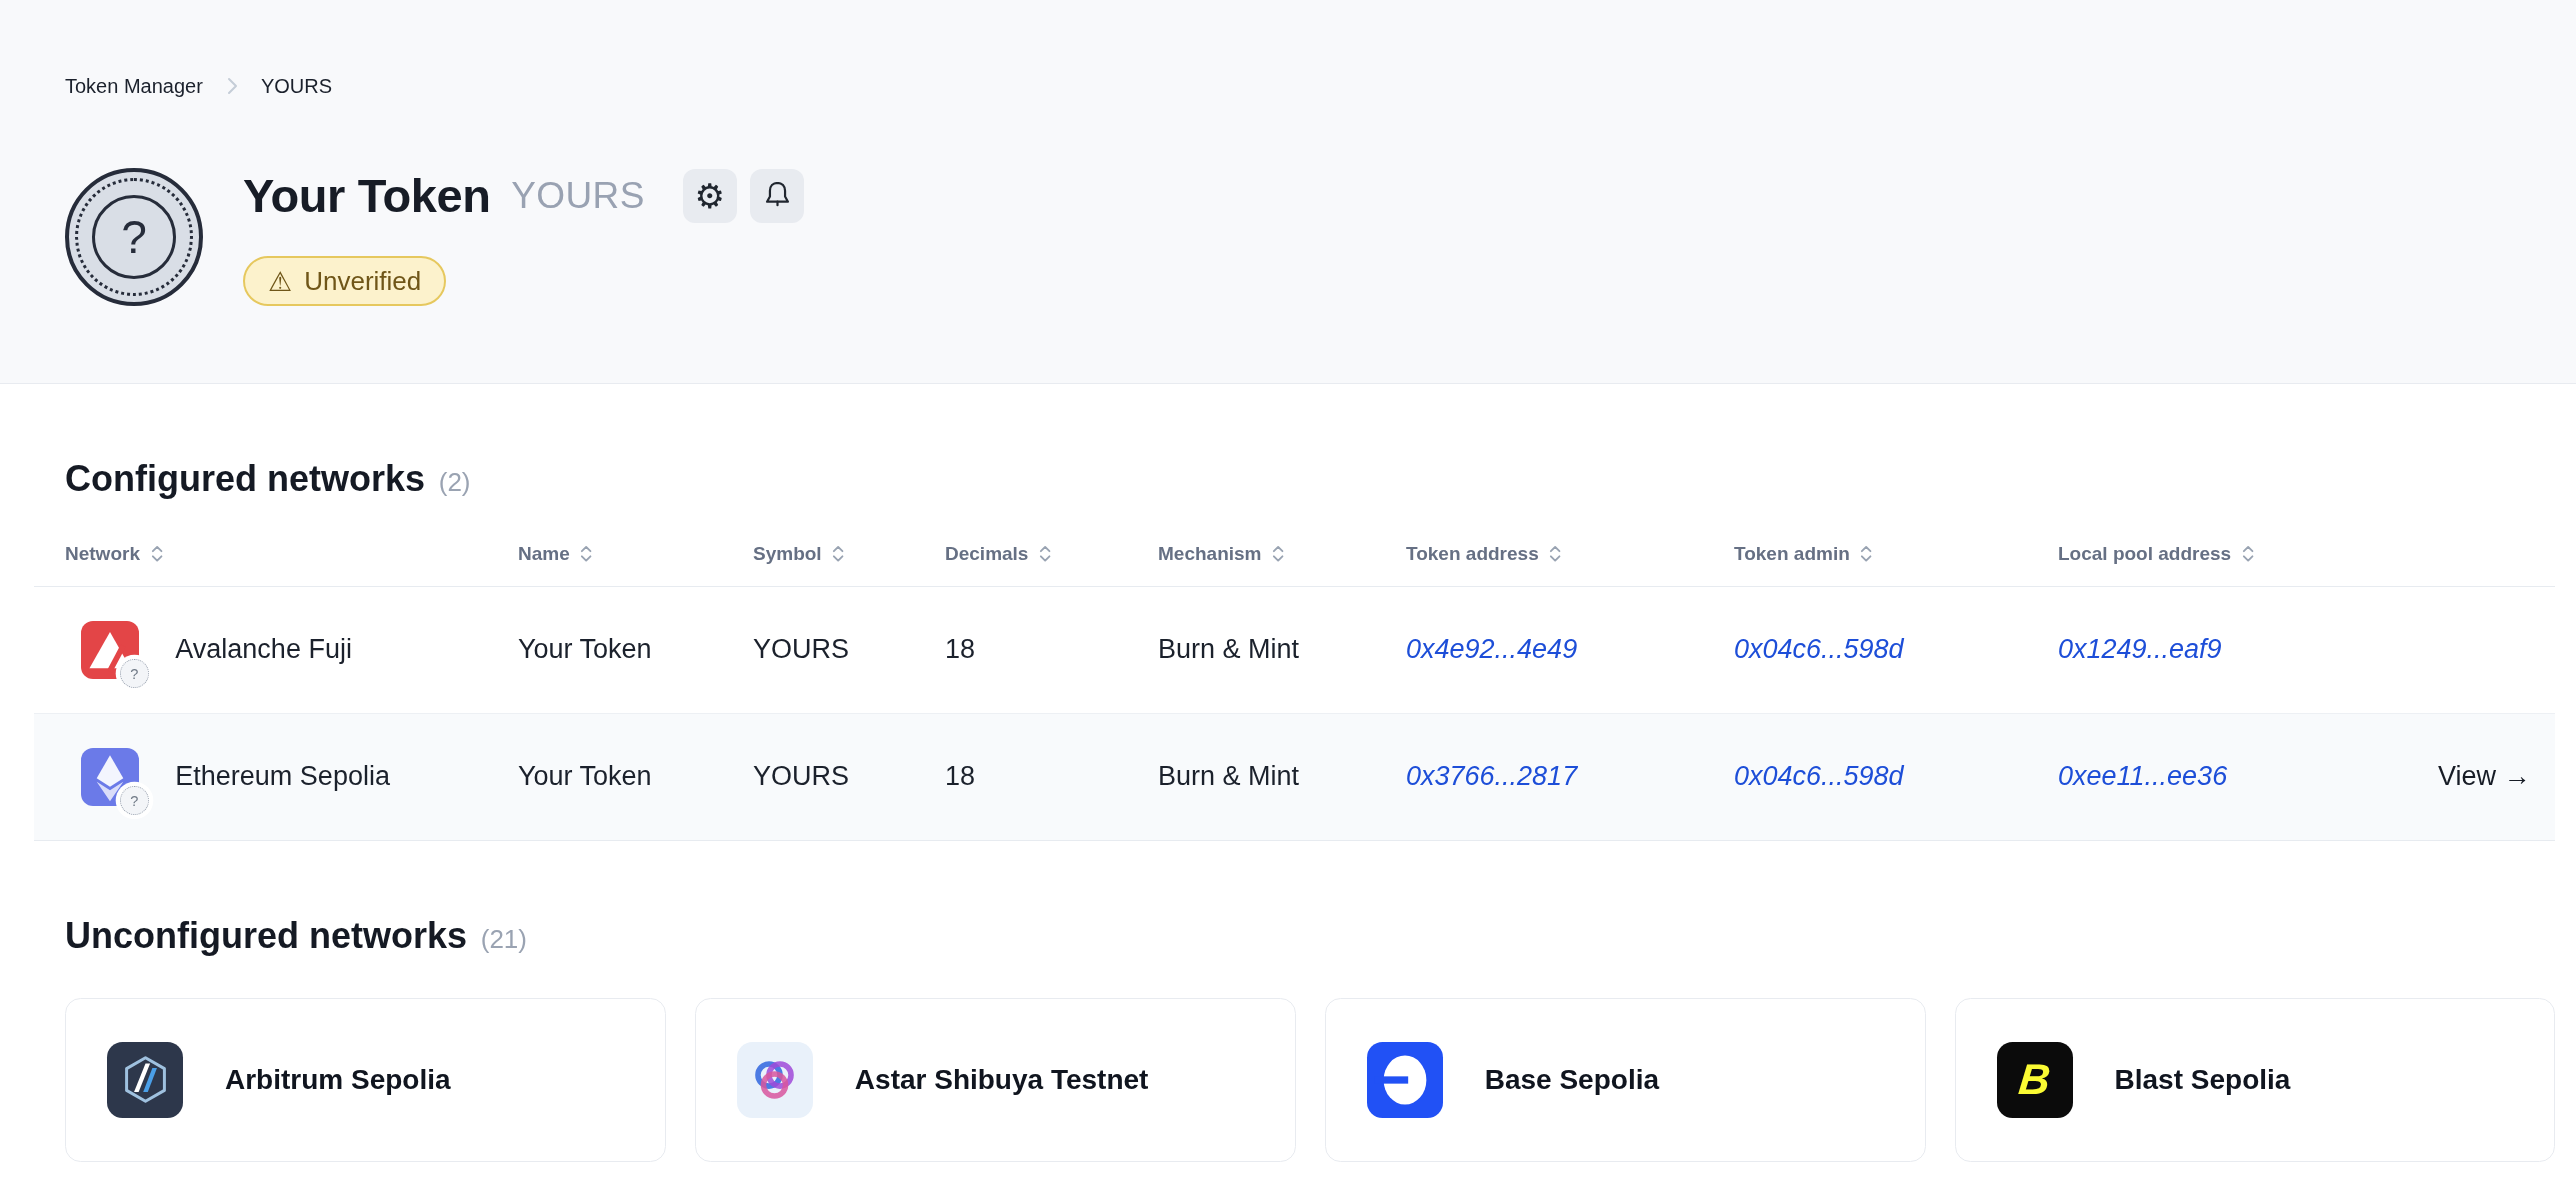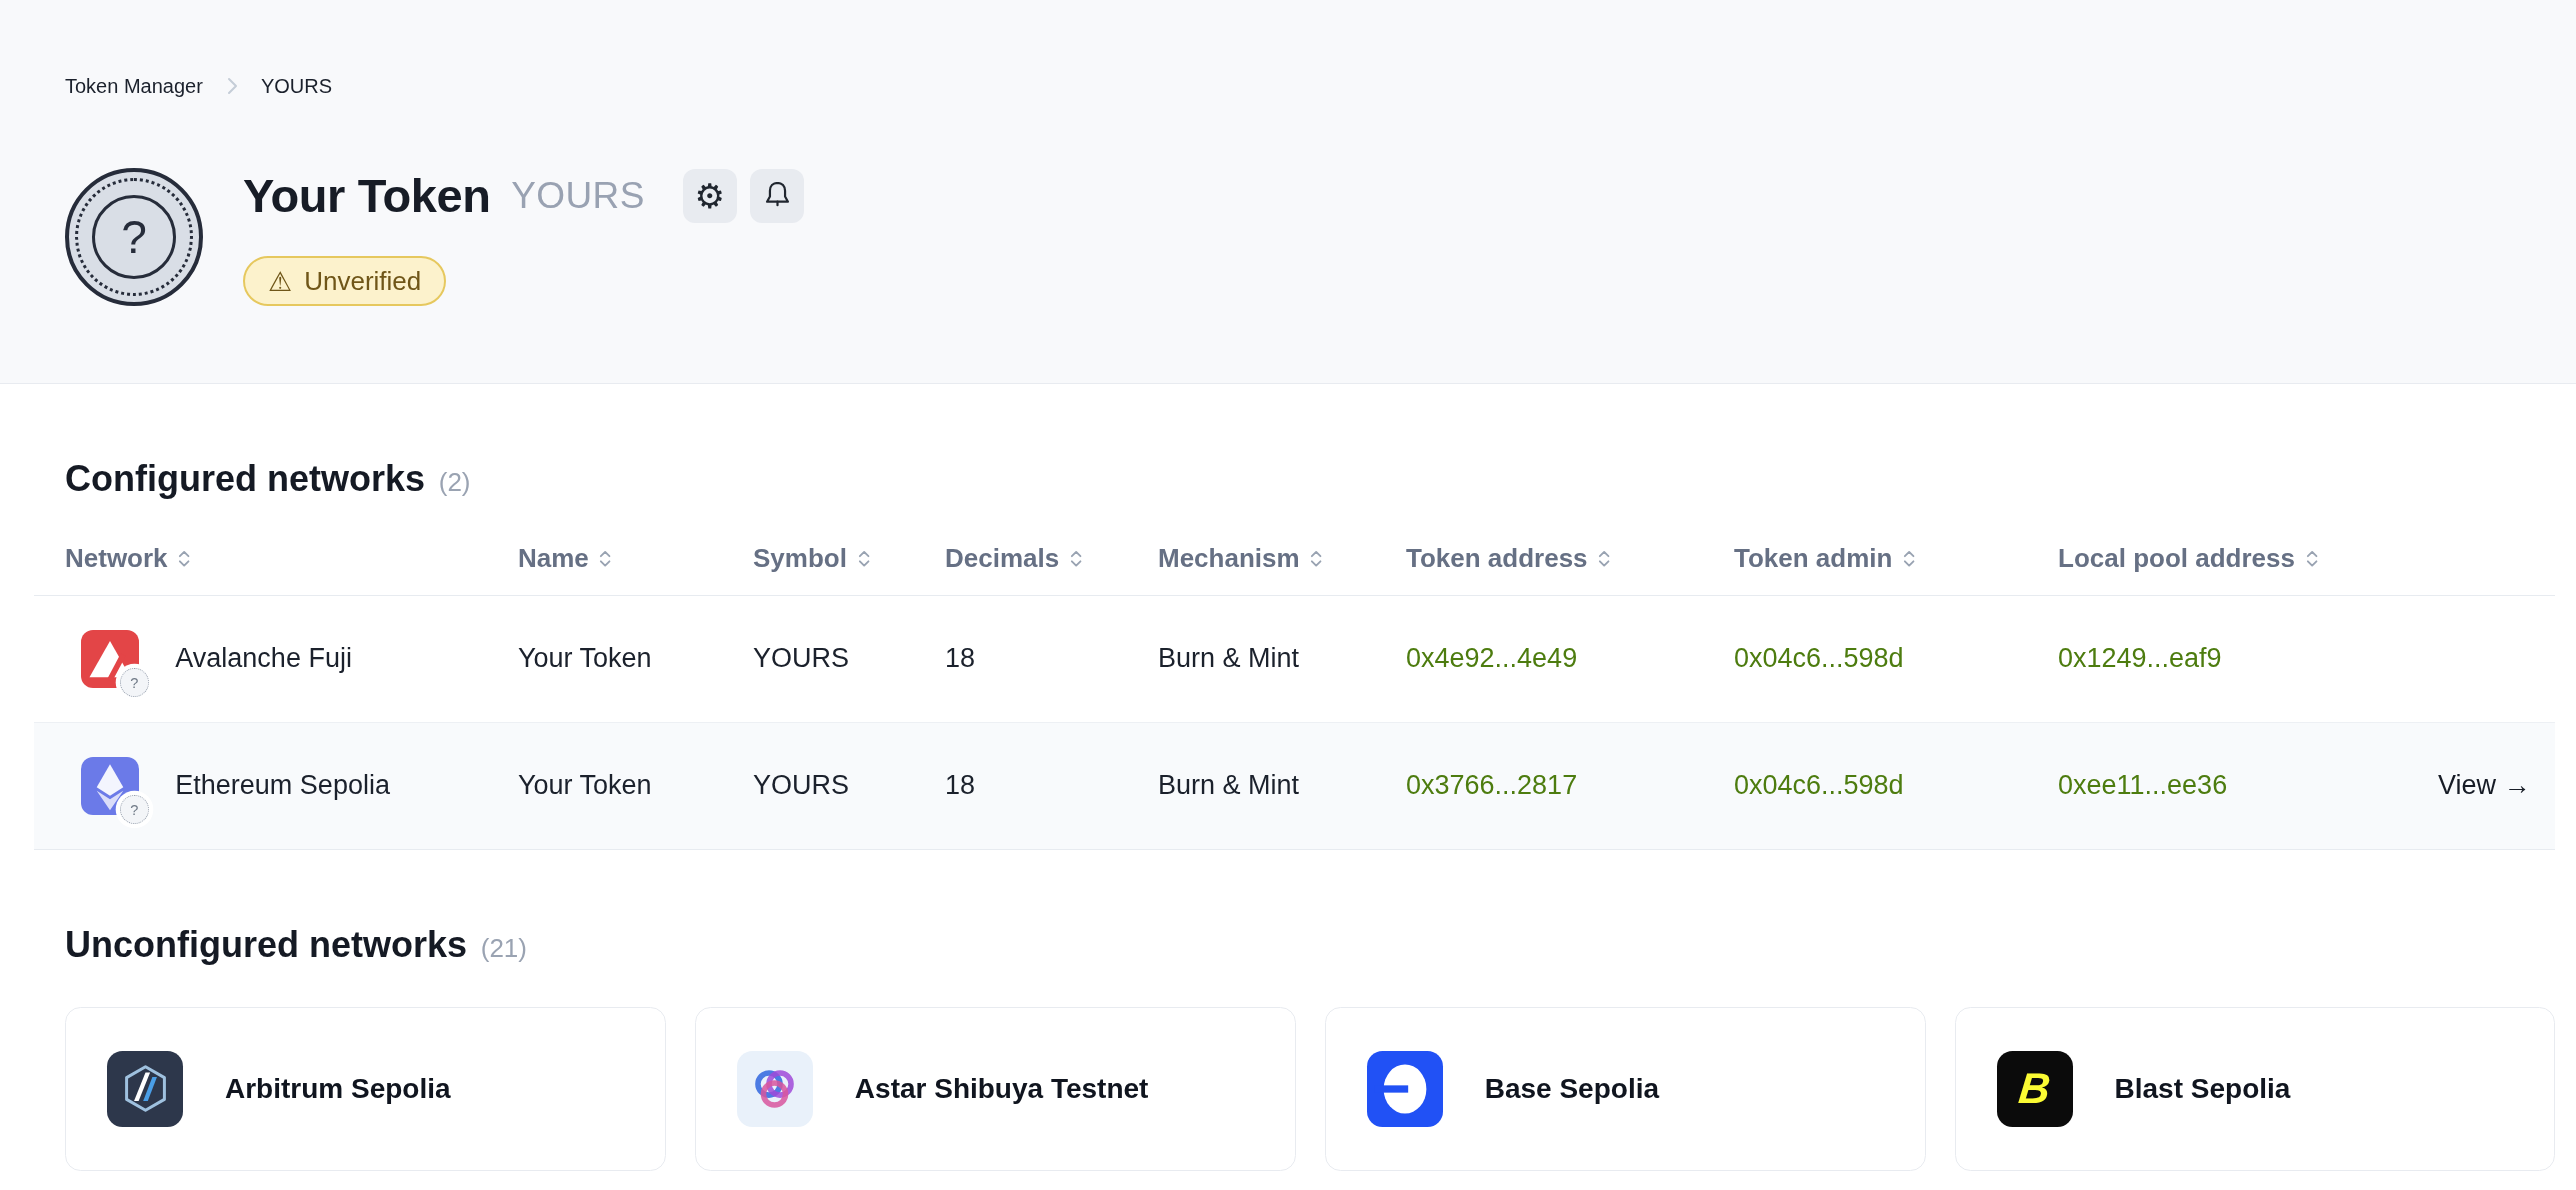--- a/index.html
+++ b/index.html
@@ -56,35 +56,35 @@
   }
   .count { font-size:26px; font-weight:500; color:#9aa3b2; }
 
   .table { margin-top:43px; }
   .grid-row {
     display:grid;
     grid-template-columns:453px 235px 192px 213px 248px 328px 324px 369px 1fr;
     align-items:center; padding-left:31px; padding-right:13.7px;
   }
   .thead { padding-bottom:20.6px; border-bottom:1.7px solid #e7ebf0; }
-  .th { display:flex; align-items:center; gap:8.6px; font-size:26px; font-weight:600; color:#667084; cursor:pointer; }
+  .th { display:flex; align-items:center; gap:8.6px; font-size:19px; font-weight:600; color:#667084; cursor:pointer; }
   .trow { height:127px; border-bottom:1.7px solid #edf0f4; font-size:27px; color:#1b212c; cursor:pointer; }
   .trow.alt { background:#f8fafc; border-bottom:1.7px solid #e7ebf0; }
   .net-cell { display:flex; align-items:center; gap:36px; padding-left:16.3px; }
   .net-icon {
     width:58px; height:58px; border-radius:12px; position:relative; flex:none;
     display:flex; align-items:center; justify-content:center;
   }
   .coin {
     position:absolute; right:-9.5px; bottom:-9.5px; width:29px; height:29px; border-radius:50%;
     background:#f3f5f8; border:1.7px dotted #98a1ae; box-shadow:0 0 0 4.3px #ffffff;
     display:flex; align-items:center; justify-content:center;
     font-size:14.6px; color:#707a87; font-weight:500;
   }
-  .addr { color:#4d7c0f; text-decoration:none; cursor:pointer; }
+  .addr { color:#1d4ed8; text-decoration:none; cursor:pointer;font-style:italic; }
   .view-cell { text-align:center; font-weight:500; color:#171c26; white-space:nowrap; }
 
   .cards { display:grid; grid-template-columns:repeat(4,1fr); gap:29px; margin:41px 0 0 31px; }
   .card {
     height:164px; border:1.7px solid #e8ebf0; border-radius:15.5px; background:#ffffff;
     display:flex; align-items:center; gap:42px; padding-left:41px; cursor:pointer;
   }
   .card-icon {
     width:76px; height:76px; border-radius:15.5px; flex:none;
     display:flex; align-items:center; justify-content:center; overflow:hidden;

